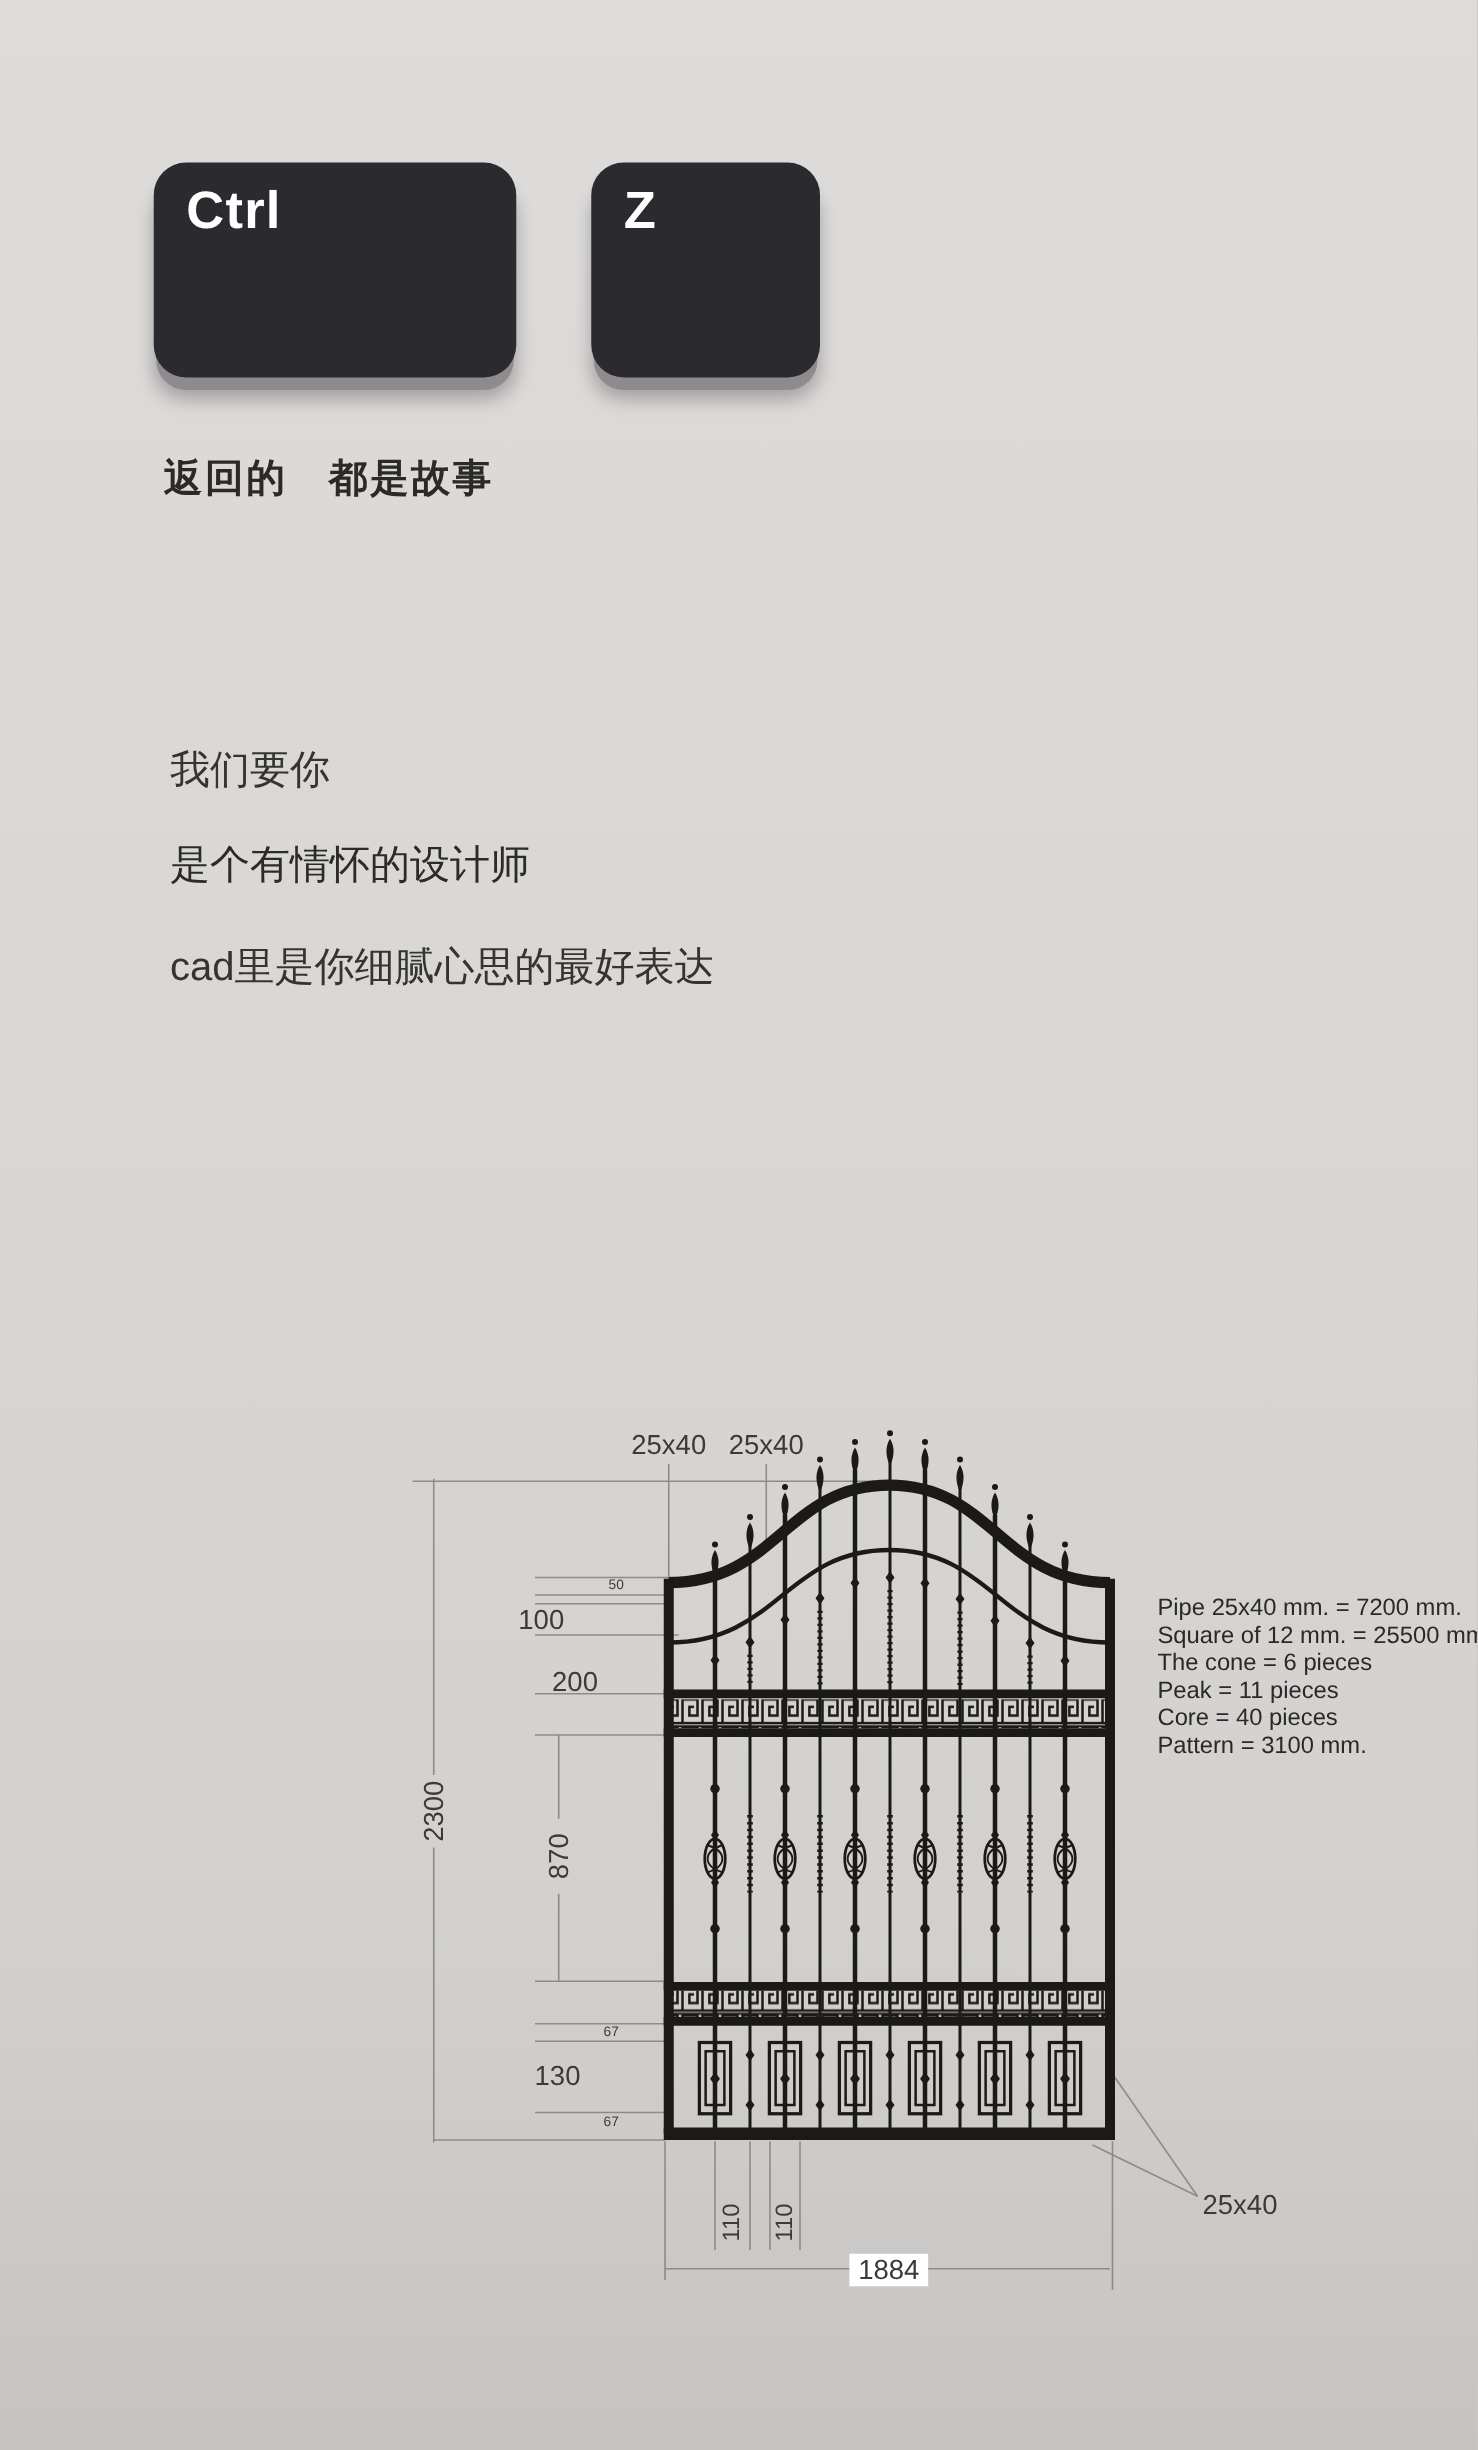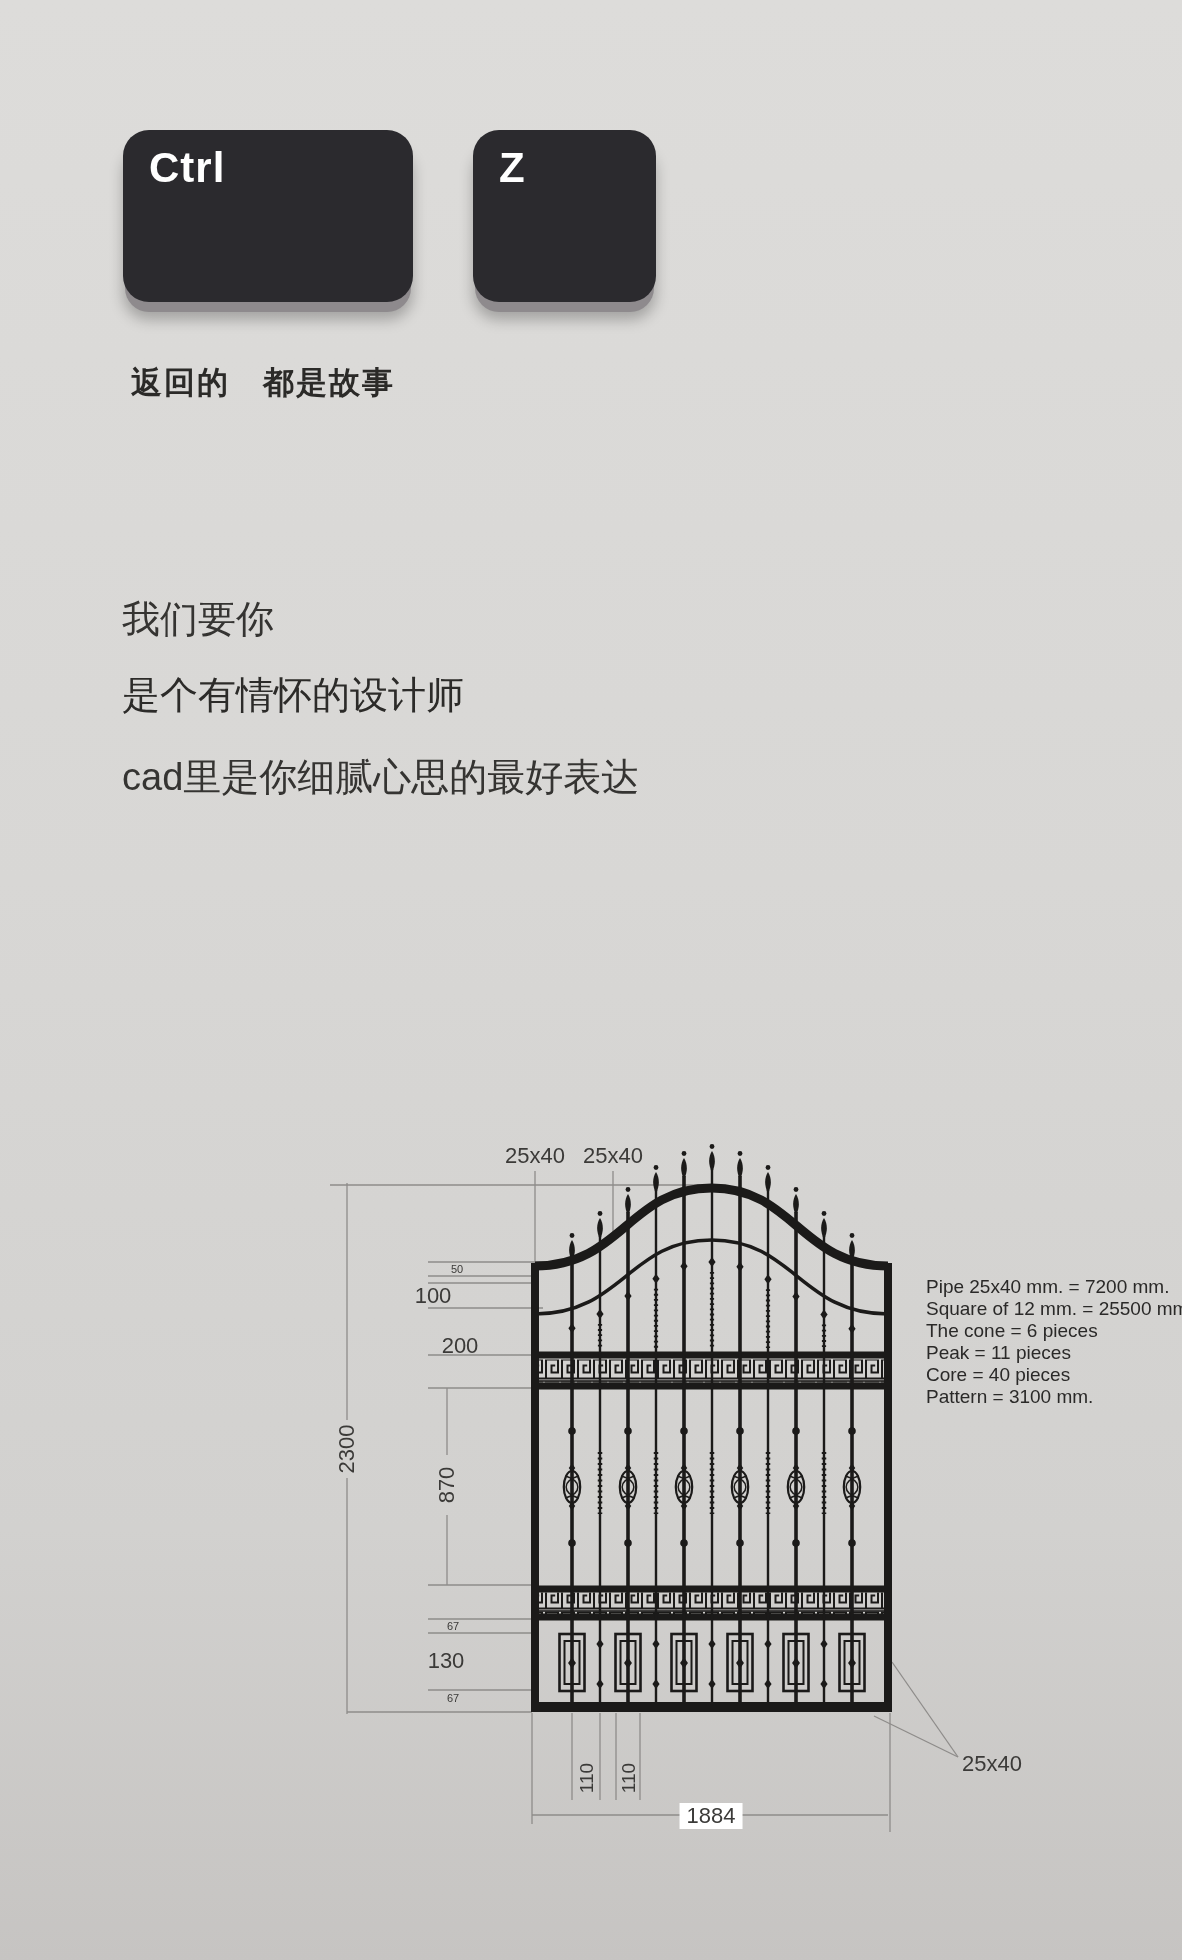--- a/index.html
+++ b/index.html
@@ -15,33 +15,33 @@
   }
   .key .klabel{
     position:absolute;left:26px;top:14px;color:#ffffff;
     font-size:42px;font-weight:700;letter-spacing:1px;
   }
   
   .headline{
     position:absolute;left:131px;top:362px;color:#2b2a28;
     font-size:31px;font-weight:700;letter-spacing:2px;white-space:nowrap;
   }
-  .bodyline{position:absolute;left:122px;color:#353432;font-size:38px;white-space:nowrap;}
+  .bodyline{position:absolute;left:136px;color:#353432;font-size:32px;white-space:nowrap;}
   .b1{top:594px;font-weight:400;}
   .b2{top:670px;font-weight:400;color:#2c2b29;}
   .b3{top:752px;font-weight:400;}
   
   svg.cad{position:absolute;left:0;top:0;}
   
   .lbl{
     position:absolute;transform:translate(-50%,-50%);white-space:nowrap;
     color:#3b3a38;line-height:1;
   }
   .rot{transform:translate(-50%,-50%) rotate(-90deg);}
-  .f11{font-size:11px;}
+  .f11{font-size:11px;margin-left:36px;}
   .f19{font-size:19px;}
   .f22{font-size:22px;}
   .wbg{background:#ffffff;padding:2px 7px;}
   
   .specs{position:absolute;left:926px;top:1276px;color:#2a2928;font-size:19px;line-height:22px;}
   .specs div{white-space:nowrap;}
 </style>
 </head>
 <body>
 

